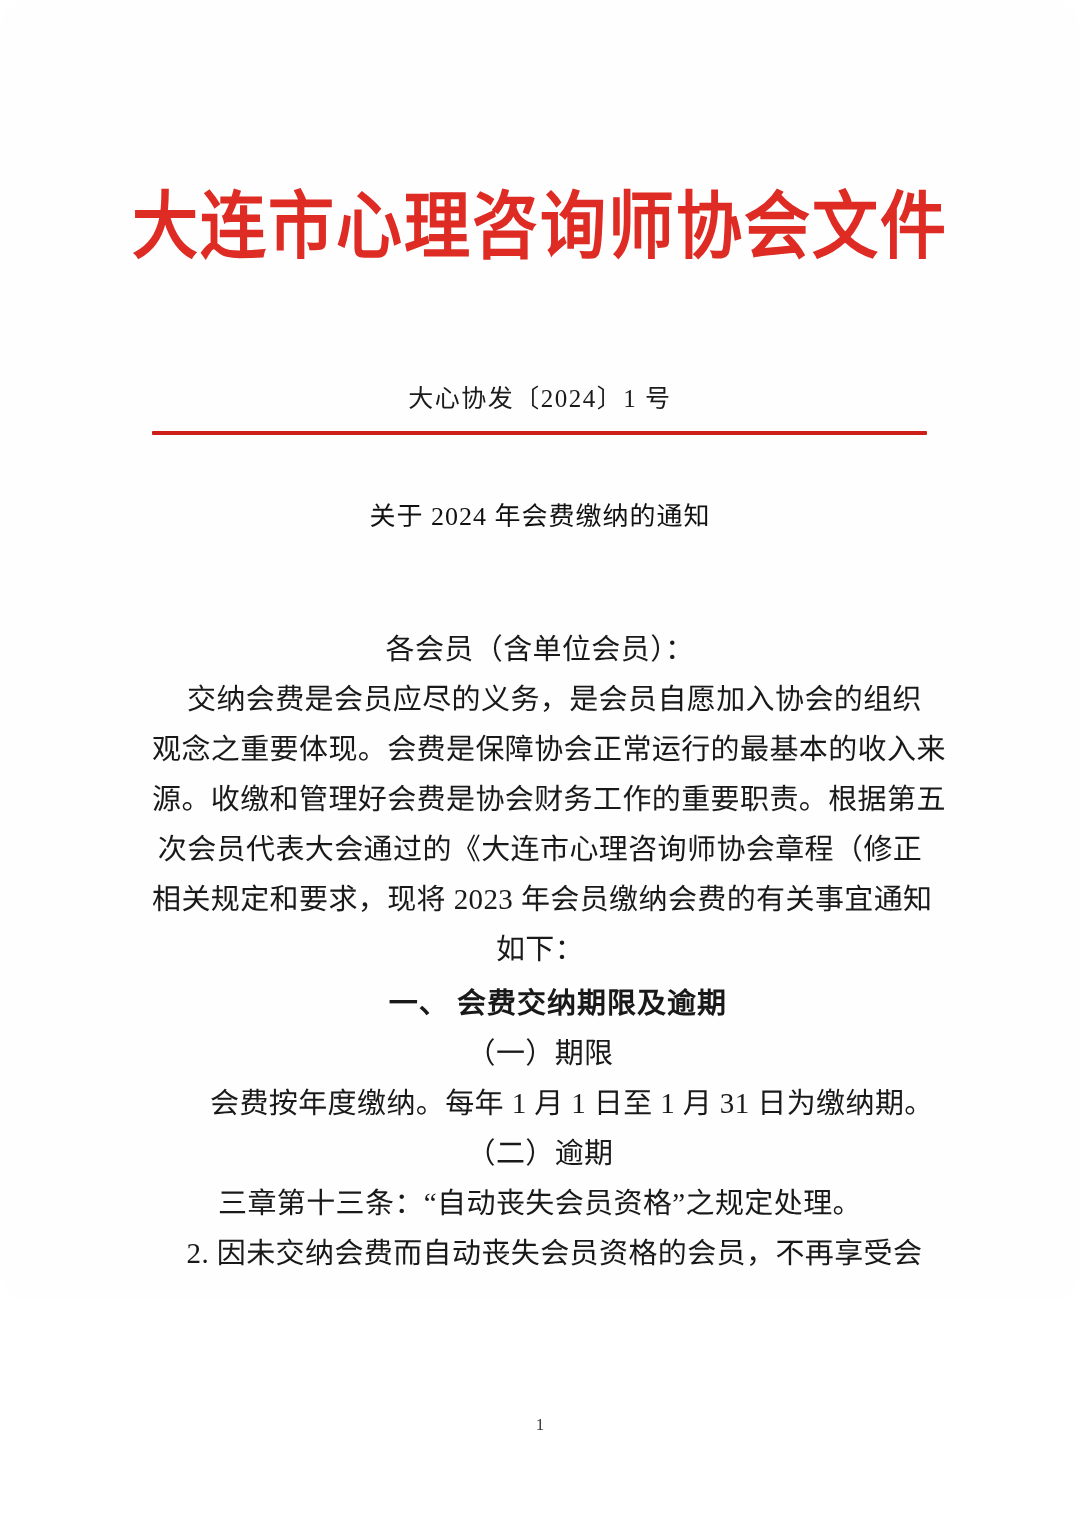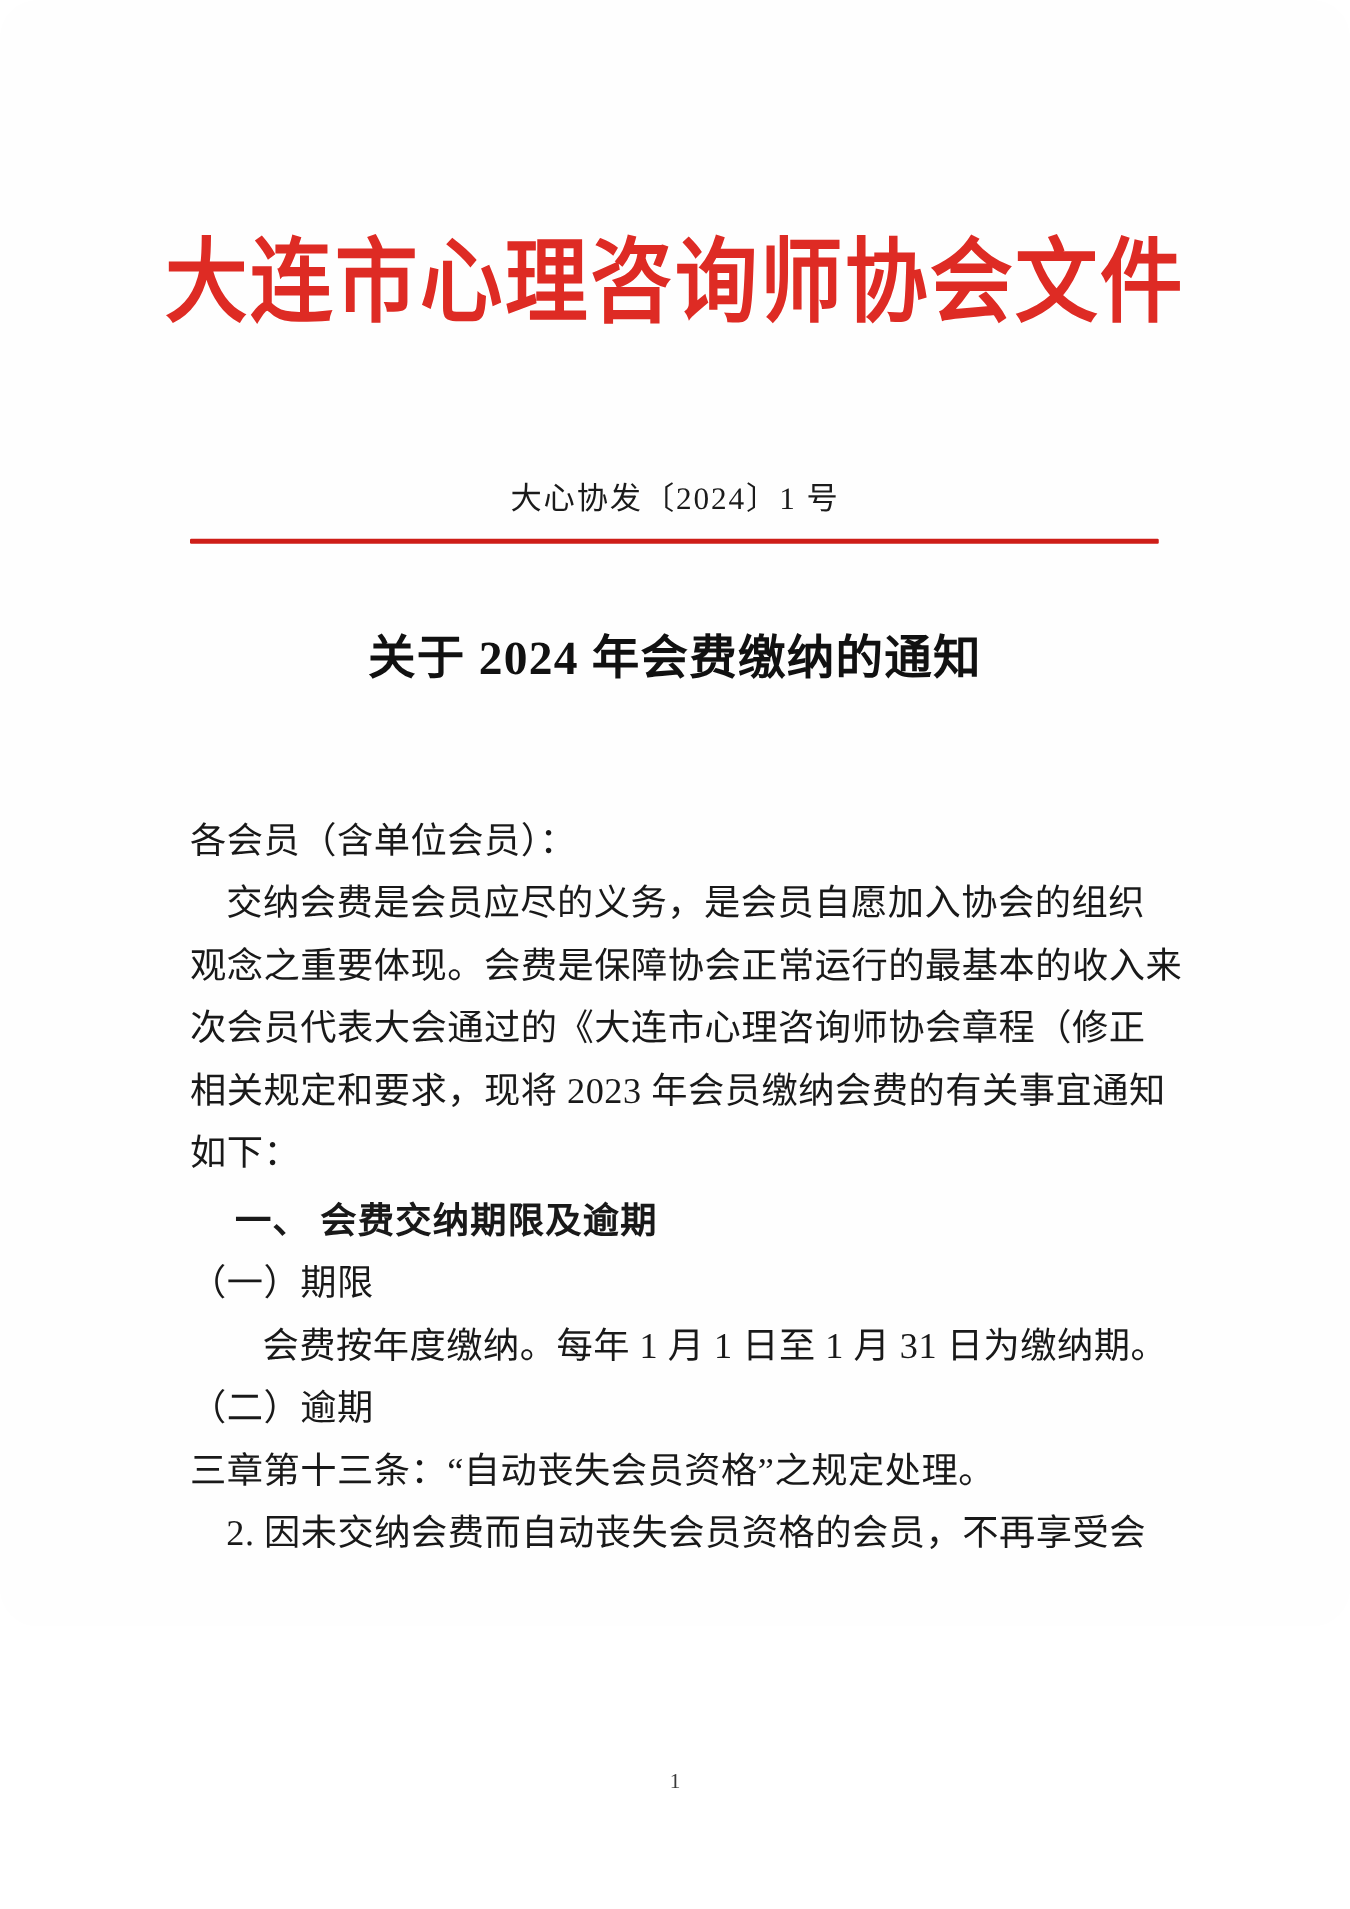--- a/index.html
+++ b/index.html
@@ -72,33 +72,34 @@
     border-radius: 1px;
   }
 
   
   .doc-title {
     position: absolute;
     left: 0;
     top: 495px;
     width: 1080px;
     text-align: center;
-    font-weight: bold;
-    font-size: 38px;
+    font-weight: normal;
+    font-size: 26px;
     letter-spacing: 1px;
     color: #111111;
     white-space: nowrap;
   }
 
   
   .body-area {
     position: absolute;
     left: 152px;
-    top: 648px;
+    top: 624px;
     width: 776px;
+    text-align: center;
   }
 
   .line {
     font-size: 29px;
     line-height: 50px;
     color: #191919;
     letter-spacing: 0.4px;
     white-space: nowrap;
   }
   .line.indent-1 { padding-left: 29px; }
@@ -135,20 +136,21 @@
   <div class="red-rule"></div>
 
   <div class="doc-title">关于 2024 年会费缴纳的通知</div>
 
   <div class="body-area">
 
     <div class="line">各会员（含单位会员）：</div>
 
     <div class="line indent-1">交纳会费是会员应尽的义务，是会员自愿加入协会的组织</div>
     <div class="line">观念之重要体现。会费是保障协会正常运行的最基本的收入来</div>
+    <div class="line">源。收缴和管理好会费是协会财务工作的重要职责。根据第五</div>
     <div class="line">次会员代表大会通过的《大连市心理咨询师协会章程（修正</div>
     <div class="line">相关规定和要求，现将 2023 年会员缴纳会费的有关事宜通知</div>
     <div class="line">如下：</div>
 
     <div class="line bold indent-head gap-above">一、 会费交纳期限及逾期</div>
 
     <div class="line">（一）期限</div>
 
     <div class="line indent-2">会费按年度缴纳。每年 1 月 1 日至 1 月 31 日为缴纳期。</div>
 

